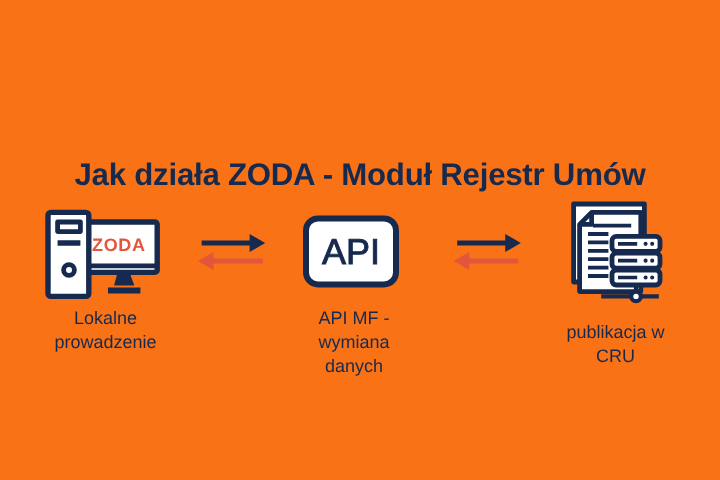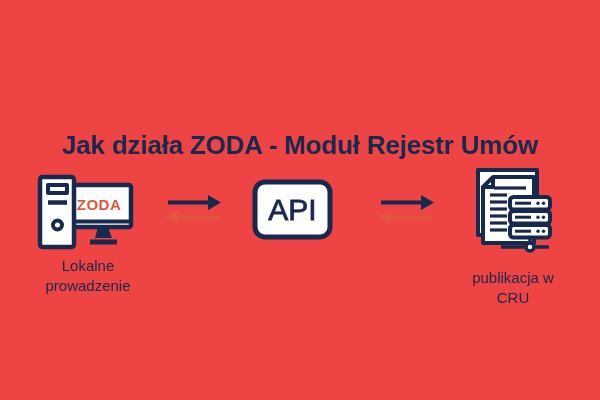--- a/index.html
+++ b/index.html
@@ -1,17 +1,17 @@
 <!DOCTYPE html>
 <html><head>
 <meta charset="utf-8">
 <style>
   html,body{margin:0;padding:0;background:#ffffff;}
   .canvas{
-    position:relative;width:600px;height:400px;background:#ef4444;
+    position:relative;width:600px;height:400px;background:#f97316;
     font-family:"Liberation Sans",sans-serif;overflow:hidden;
   }
   .title{
     position:absolute;top:130px;left:0;width:600px;margin:0;
     text-align:center;font-size:26px;font-weight:bold;color:#16294e;
     letter-spacing:-0.2px;
   }
   .icon{position:absolute;display:block;}
   .icon-computer{left:34px;top:172px;}
   .icon-api{left:252px;top:179px;}
@@ -70,20 +70,25 @@
     <g>
       <line x1="54" y1="25.5" x2="11" y2="25.5" stroke="#e2573c" stroke-width="4"></line>
       <polygon points="13,18 0,25.5 13,33" fill="#e2573c"></polygon>
     </g>
   </svg>
 
   <svg class="icon icon-api" width="81" height="61" viewBox="0 0 81 61">
     <rect x="3" y="3" width="75" height="55" rx="10" fill="#ffffff" stroke="#16294e" stroke-width="5"></rect>
     <text x="40.5" y="41" text-anchor="middle" font-size="30" fill="#16294e" stroke="#16294e" stroke-width="0.8" font-family="Liberation Sans, sans-serif">API</text>
   </svg>
+  <div class="node-label label-2">
+    <span>API MF -</span>
+    <span>wymiana</span>
+    <span>danych</span>
+  </div>
 
   <svg class="arrows arrows-2" width="58" height="38" viewBox="0 0 58 38">
     <g>
       <line x1="3" y1="10.5" x2="45" y2="10.5" stroke="#16294e" stroke-width="4"></line>
       <polygon points="43,3 56,10.5 43,18" fill="#16294e"></polygon>
     </g>
     <g>
       <line x1="54" y1="25.5" x2="11" y2="25.5" stroke="#e2573c" stroke-width="4"></line>
       <polygon points="13,18 0,25.5 13,33" fill="#e2573c"></polygon>
     </g>

